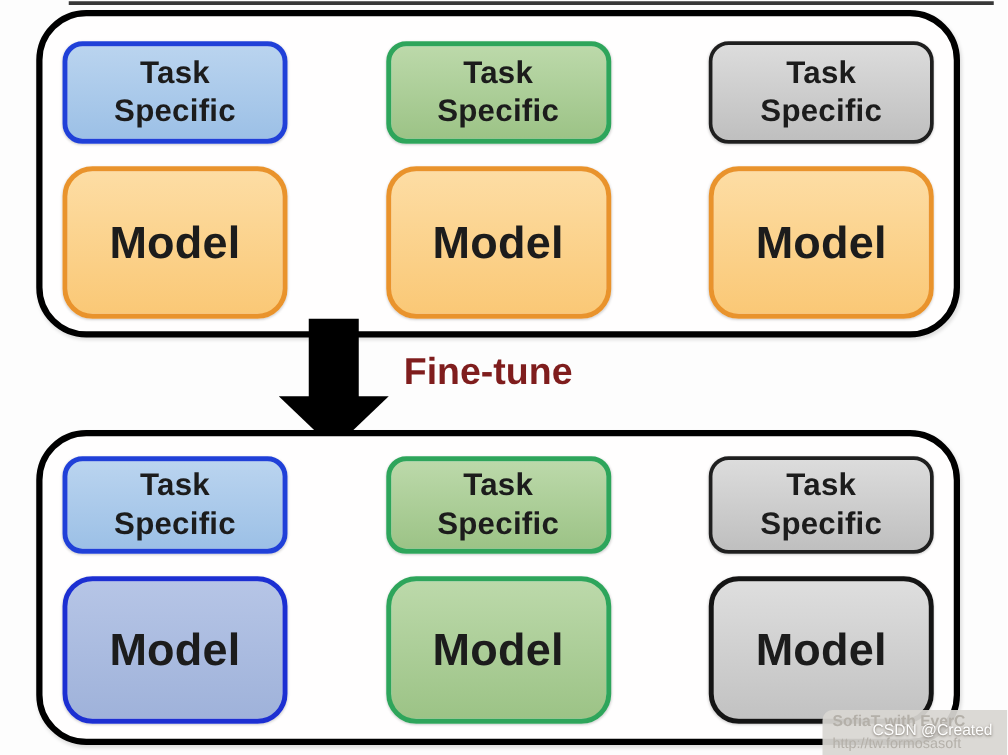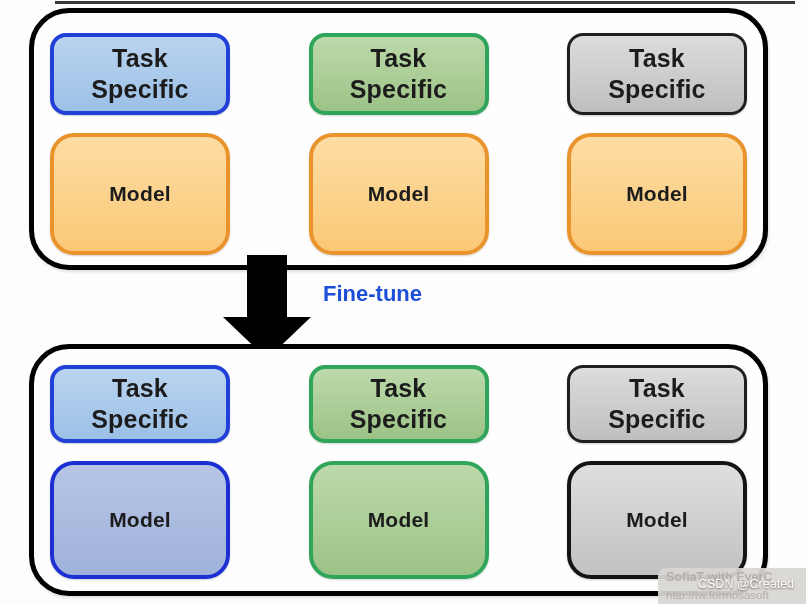--- a/index.html
+++ b/index.html
@@ -21,42 +21,42 @@
 
   .col{display:flex;flex-direction:column;align-items:center;width:180px;}
 
   .box{box-sizing:border-box;width:180px;display:flex;flex-direction:column;
        align-items:center;justify-content:center;text-align:center;
        font-weight:600;letter-spacing:.2px;
        box-shadow:0 1px 2px rgba(0,0,0,0.18);}
   .box .line{display:block;}
 
   .task{border-radius:16px;font-size:25px;line-height:1.24;}
-  .model{border-radius:24px;font-size:21px;}
+  .model{border-radius:24px;font-size:36px;}
 
   .panel.top .task{height:82px;margin-bottom:18px;}
   .panel.top .model{height:122px;}
   .panel.bottom .task{height:78px;margin-bottom:18px;}
   .panel.bottom .model{height:118px;}
 
   
   .c-blue  {background:linear-gradient(180deg,#bad4ef 0%,#9cc0e6 100%);border:4px solid #2040d8;}
   .c-green {background:linear-gradient(180deg,#bcd9aa 0%,#9cc386 100%);border:4px solid #2ea55b;}
   .c-gray  {background:linear-gradient(180deg,#dcdcdc 0%,#bfbfbf 100%);border:3px solid #1f1f1f;}
   .c-orange{background:linear-gradient(180deg,#fddda4 0%,#fac876 100%);border:4px solid #e9932c;}
   .c-bluem {background:linear-gradient(180deg,#b6c5e6 0%,#9fb2da 100%);border:4px solid #1c2fd2;}
   .c-graym {background:linear-gradient(180deg,#dedede 0%,#c2c2c2 100%);border:4px solid #141414;}
 
   
   .arrow-shaft{position:absolute;left:247px;top:255px;width:40px;height:63px;background:#000;}
   .arrow-head{position:absolute;left:223px;top:317px;width:0;height:0;
               border-left:44px solid transparent;border-right:44px solid transparent;
               border-top:42px solid #000;}
 
-  .finetune-label{position:absolute;left:323px;top:281px;font-size:22px;font-weight:600;color:#1d4ed8;}
+  .finetune-label{position:absolute;left:323px;top:281px;font-size:30px;font-weight:600;color:#7f1d1d;}
 
   
   .watermark{position:absolute;left:658px;top:568px;width:148px;height:36px;
              background:rgba(216,214,210,0.93);border-top-left-radius:8px;overflow:hidden;}
   .wm-line1{position:absolute;left:8px;top:2px;font-size:12.5px;font-weight:700;color:#b4b0a9;white-space:nowrap;}
   .wm-line2{position:absolute;left:8px;top:21px;font-size:11.5px;font-weight:400;color:#b4b0a9;white-space:nowrap;}
   .wm-csdn{position:absolute;left:40px;top:9px;font-size:12.5px;font-weight:400;color:#fefefe;
            text-shadow:0 1px 2px rgba(100,92,82,0.9);white-space:nowrap;}
 </style>
 </head>

